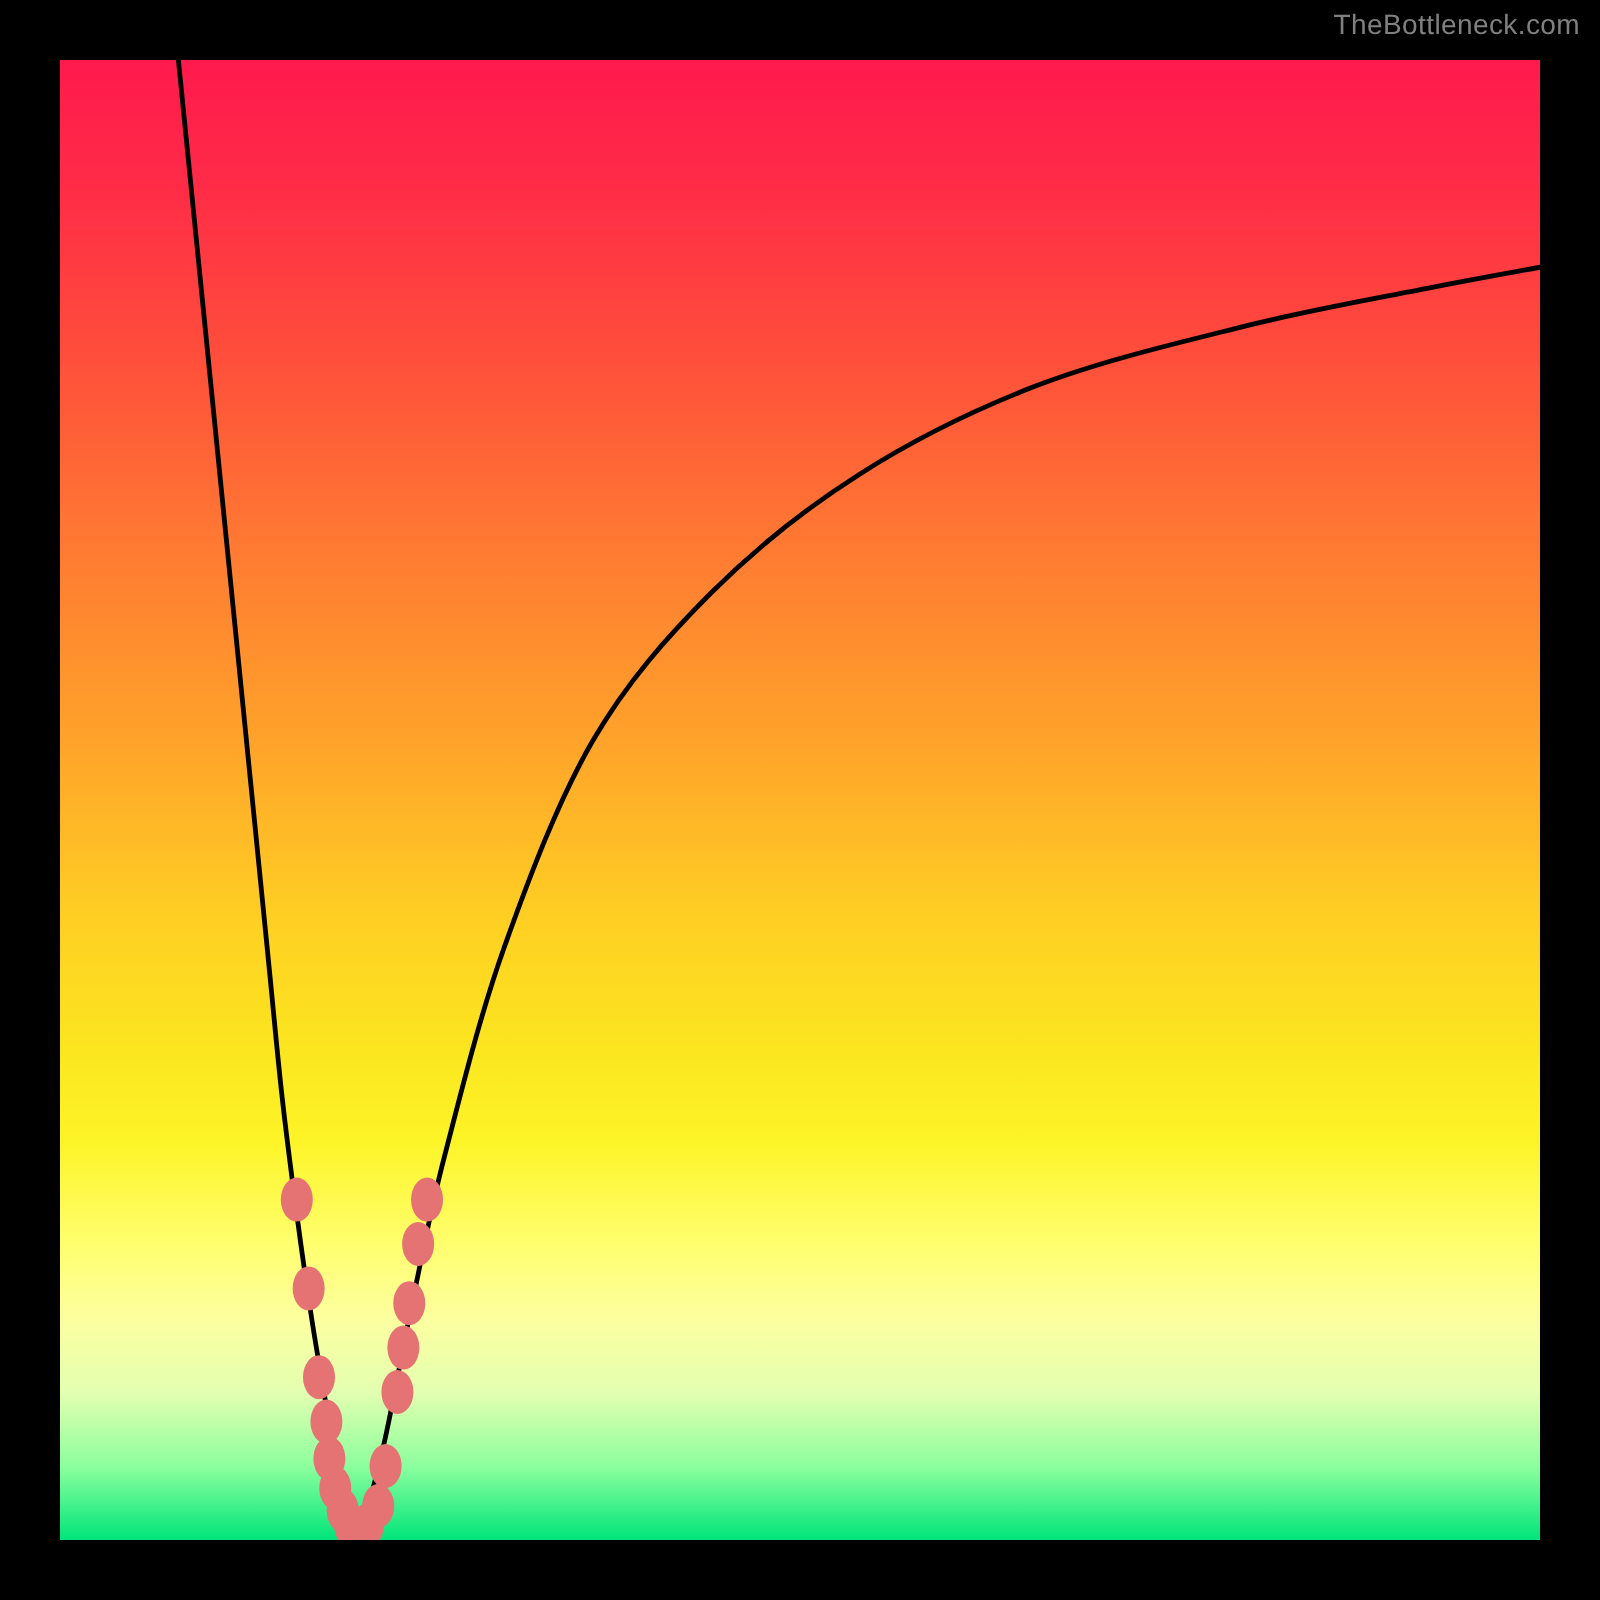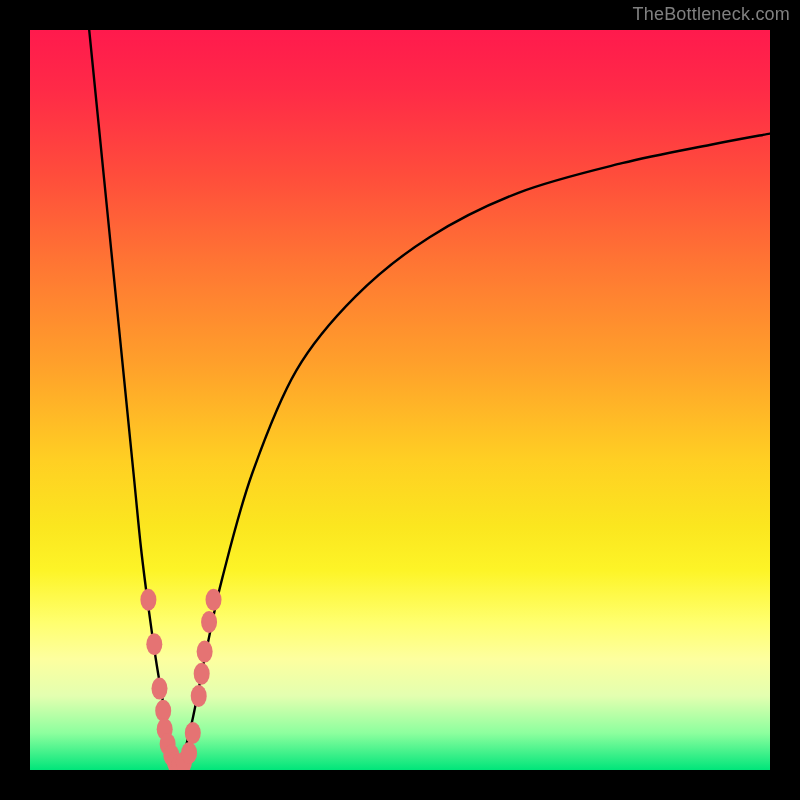--- a/index.html
+++ b/index.html
@@ -56,21 +56,21 @@
     top: 0;
     width: 740px;
     height: 740px;
     overflow: visible;
   }
   .watermark {
     position: absolute;
     top: 4px;
     right: 10px;
     color: #808080;
-    font-size: 18px;
+    font-size: 14px;
     font-weight: 500;
     letter-spacing: 0.2px;
     user-select: none;
   }
 </style>
 </head>
 <body>
 
 <div class="frame">
   <div class="plot-area">

